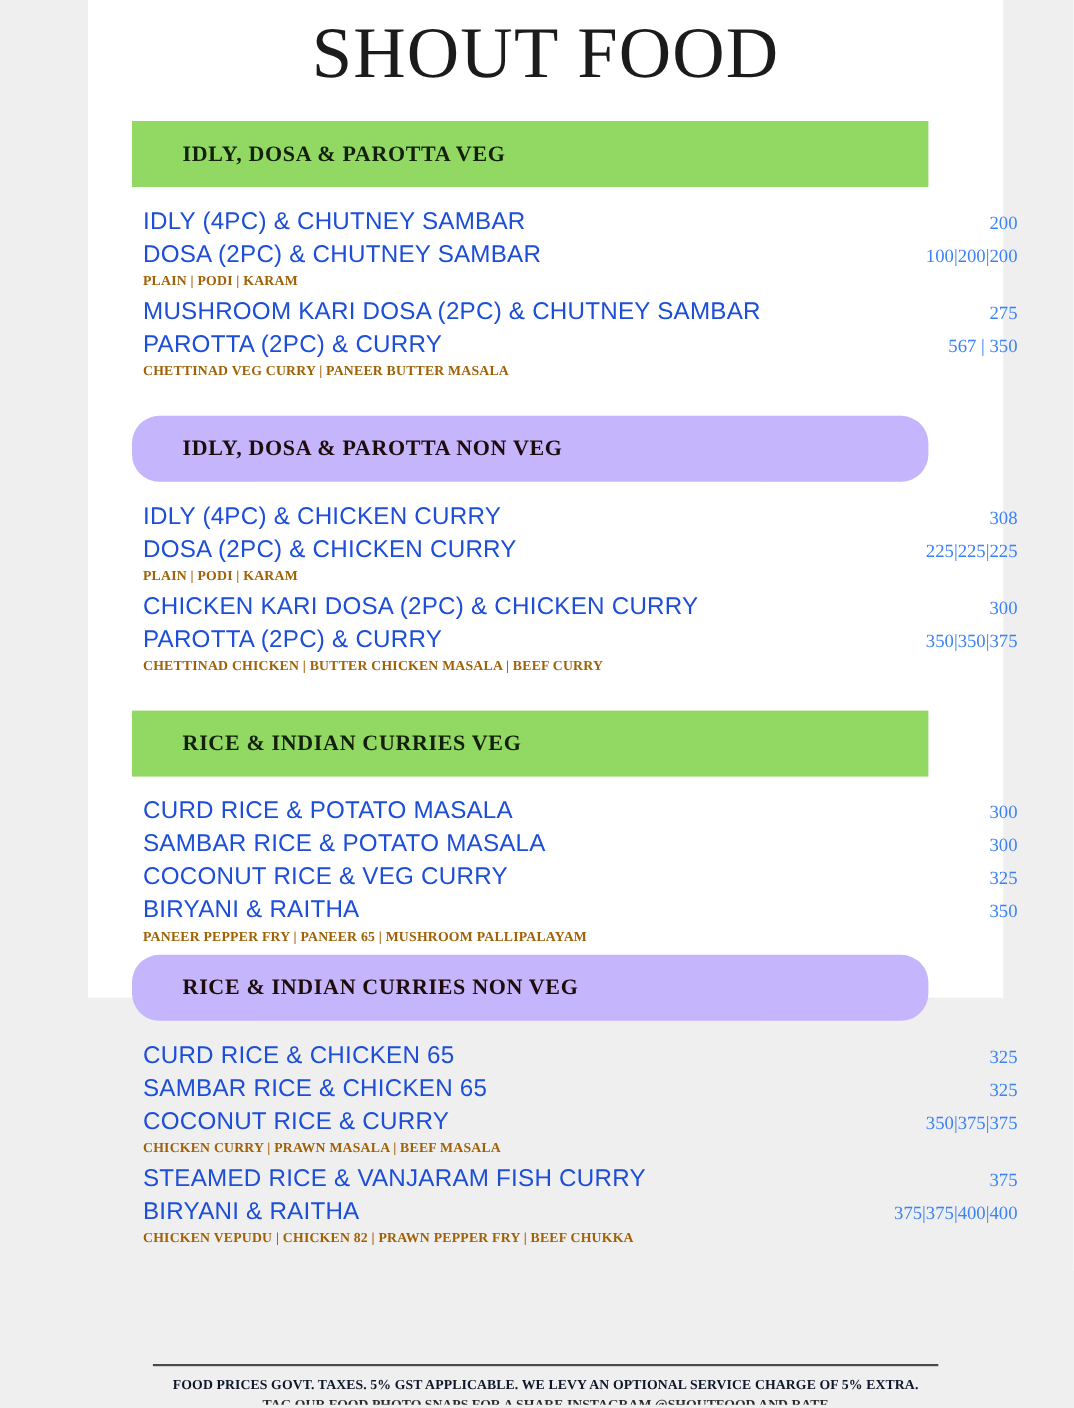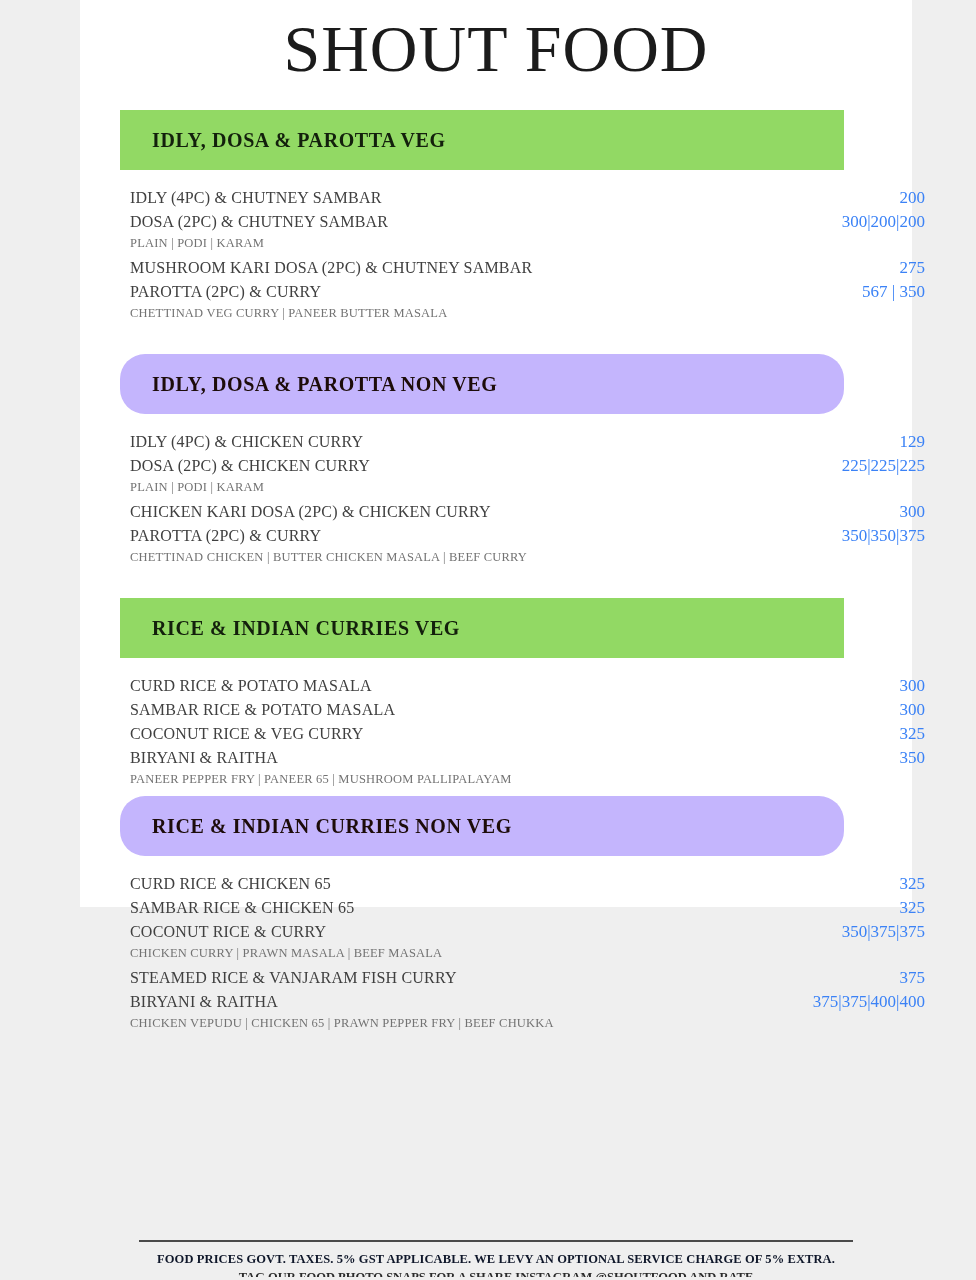--- a/index.html
+++ b/index.html
@@ -38,21 +38,21 @@
   }
   .section {
     margin-bottom: 0;
   }
   .band {
     width: 724px;
     margin-left: 40px;
     height: 60px;
     display: flex;
     align-items: center;
-    padding-left: 32px;
+    padding-left: 46px;
   }
   .band-green { background: #92d964; }
   .band-red   { background: #c4b5fd; border-radius: 25px; }
   .band-label {
     font-family: "Liberation Serif", serif;
     font-size: 20px;
     font-weight: 700;
     letter-spacing: 0.6px;
     color: #13200c;
   }
@@ -62,39 +62,39 @@
     margin-left: 50px;
     width: 795px;
   }
   .item-row {
     display: flex;
     align-items: baseline;
     justify-content: space-between;
     margin-bottom: 4px;
   }
   .item-name {
-    font-family: Liberation Serif, serif;
-    font-size: 16px;
-    color: #404040;
+    font-family: Liberation Sans, sans-serif;
+    font-size: 22px;
+    color: #1d4ed8;
     letter-spacing: 0.2px;
     white-space: nowrap;
   }
   .item-price {
     font-family: "Liberation Serif", serif;
     font-size: 17px;
     color: #3b82f6;
     white-space: nowrap;
     text-align: right;
   }
   .item-sub {
     font-family: "Liberation Serif", serif;
     font-size: 12.5px;
-    font-weight: 400;
+    font-weight: 700;
     letter-spacing: 0.2px;
-    color: #737373;
+    color: #a16207;
     margin: 1px 0 7px 0;
     white-space: nowrap;
   }
   .sec-gap-1 { height: 26px; }
   .sec-gap-2 { height: 26px; }
   .sec-gap-3 { height: 2px; }
   .footer {
     position: absolute;
     left: 0;
     top: 1240px;
@@ -140,21 +140,21 @@
       <div class="band band-green">
         <span class="band-label">IDLY, DOSA &amp; PAROTTA VEG</span>
       </div>
       <div class="items">
         <div class="item-row">
           <span class="item-name">IDLY (4PC) &amp; CHUTNEY SAMBAR</span>
           <span class="item-price">200</span>
         </div>
         <div class="item-row">
           <span class="item-name">DOSA (2PC) &amp;  CHUTNEY SAMBAR</span>
-          <span class="item-price">300|200|200</span>
+          <span class="item-price">100|200|200</span>
         </div>
         <div class="item-sub">PLAIN | PODI | KARAM</div>
         <div class="item-row">
           <span class="item-name">MUSHROOM KARI DOSA (2PC) &amp; CHUTNEY SAMBAR</span>
           <span class="item-price">275</span>
         </div>
         <div class="item-row">
           <span class="item-name">PAROTTA (2PC) &amp; CURRY</span>
           <span class="item-price">567 | 350</span>
         </div>
@@ -164,21 +164,21 @@
 
     <div class="sec-gap-1"></div>
 
     <div class="section">
       <div class="band band-red">
         <span class="band-label">IDLY, DOSA &amp; PAROTTA NON VEG</span>
       </div>
       <div class="items">
         <div class="item-row">
           <span class="item-name">IDLY (4PC) &amp; CHICKEN CURRY</span>
-          <span class="item-price">129</span>
+          <span class="item-price">308</span>
         </div>
         <div class="item-row">
           <span class="item-name">DOSA (2PC) &amp; CHICKEN CURRY</span>
           <span class="item-price">225|225|225</span>
         </div>
         <div class="item-sub">PLAIN | PODI | KARAM</div>
         <div class="item-row">
           <span class="item-name">CHICKEN KARI DOSA (2PC) &amp; CHICKEN CURRY</span>
           <span class="item-price">300</span>
         </div>
@@ -238,21 +238,21 @@
         </div>
         <div class="item-sub">CHICKEN CURRY |  PRAWN MASALA | BEEF MASALA</div>
         <div class="item-row">
           <span class="item-name">STEAMED RICE &amp; VANJARAM FISH CURRY</span>
           <span class="item-price">375</span>
         </div>
         <div class="item-row">
           <span class="item-name">BIRYANI &amp; RAITHA</span>
           <span class="item-price">375|375|400|400</span>
         </div>
-        <div class="item-sub">CHICKEN VEPUDU | CHICKEN 65 | PRAWN PEPPER FRY | BEEF CHUKKA</div>
+        <div class="item-sub">CHICKEN VEPUDU | CHICKEN 82 | PRAWN PEPPER FRY | BEEF CHUKKA</div>
       </div>
     </div>
 
   </div>
 
   <div class="footer">
     <div class="footer-rule"></div>
     <div class="footer-line">FOOD PRICES GOVT. TAXES. 5% GST APPLICABLE. WE LEVY AN OPTIONAL SERVICE CHARGE OF 5% EXTRA.</div>
     <div class="footer-line-2">TAG OUR FOOD PHOTO SNAPS FOR A SHARE INSTAGRAM @SHOUTFOOD AND RATE</div>
   </div>

